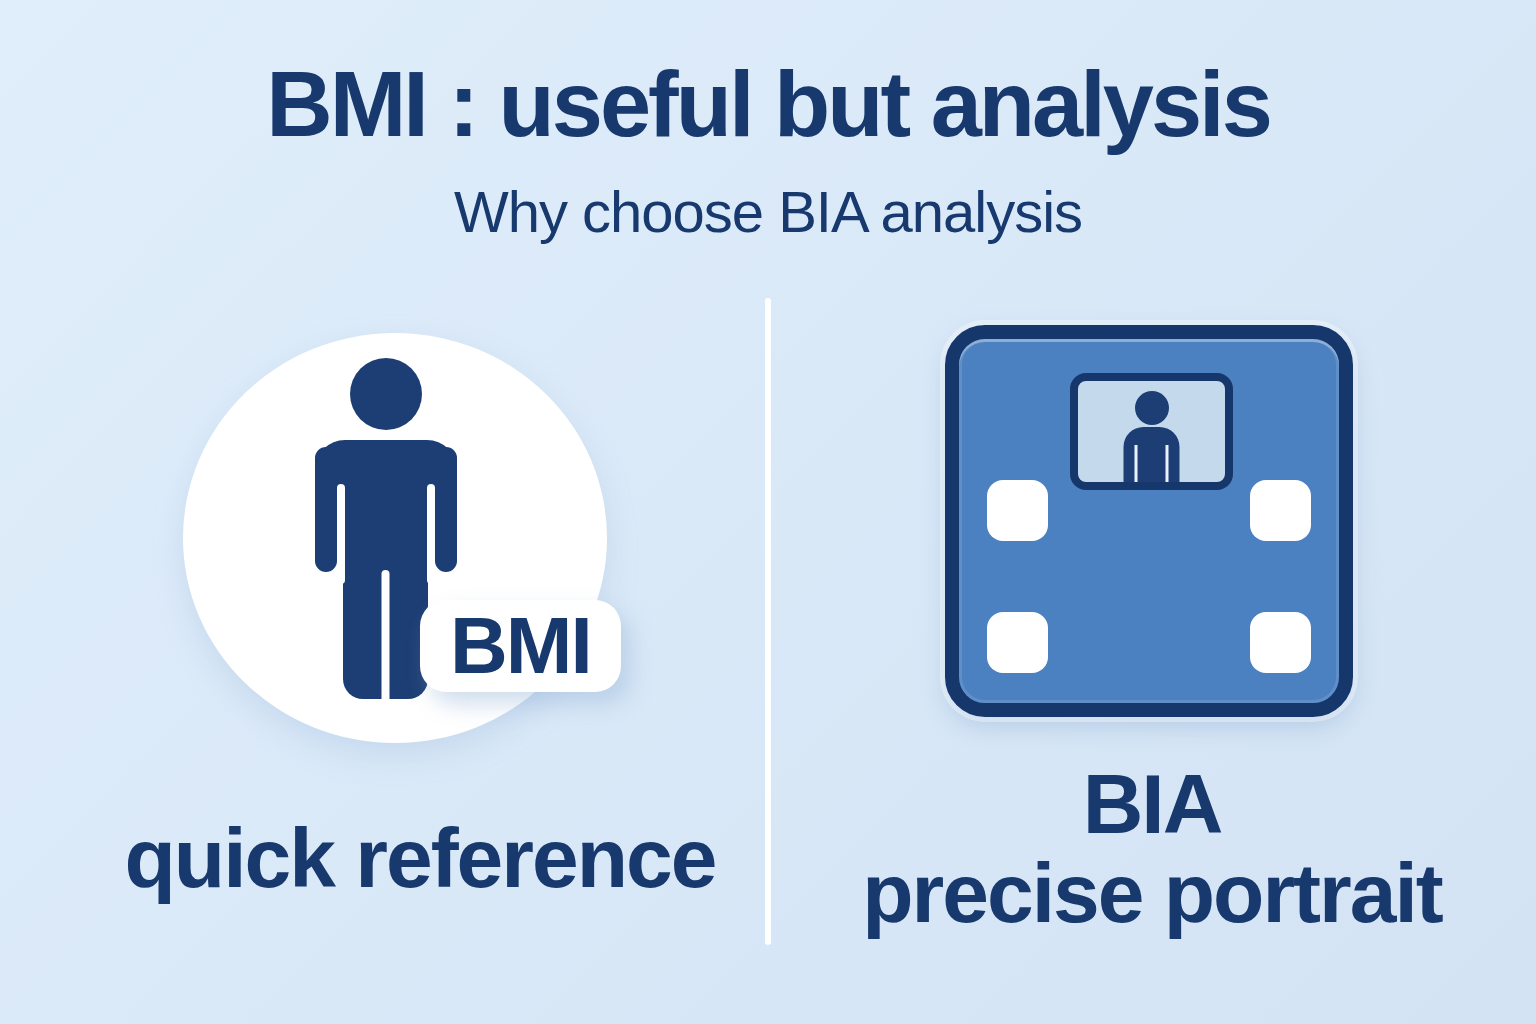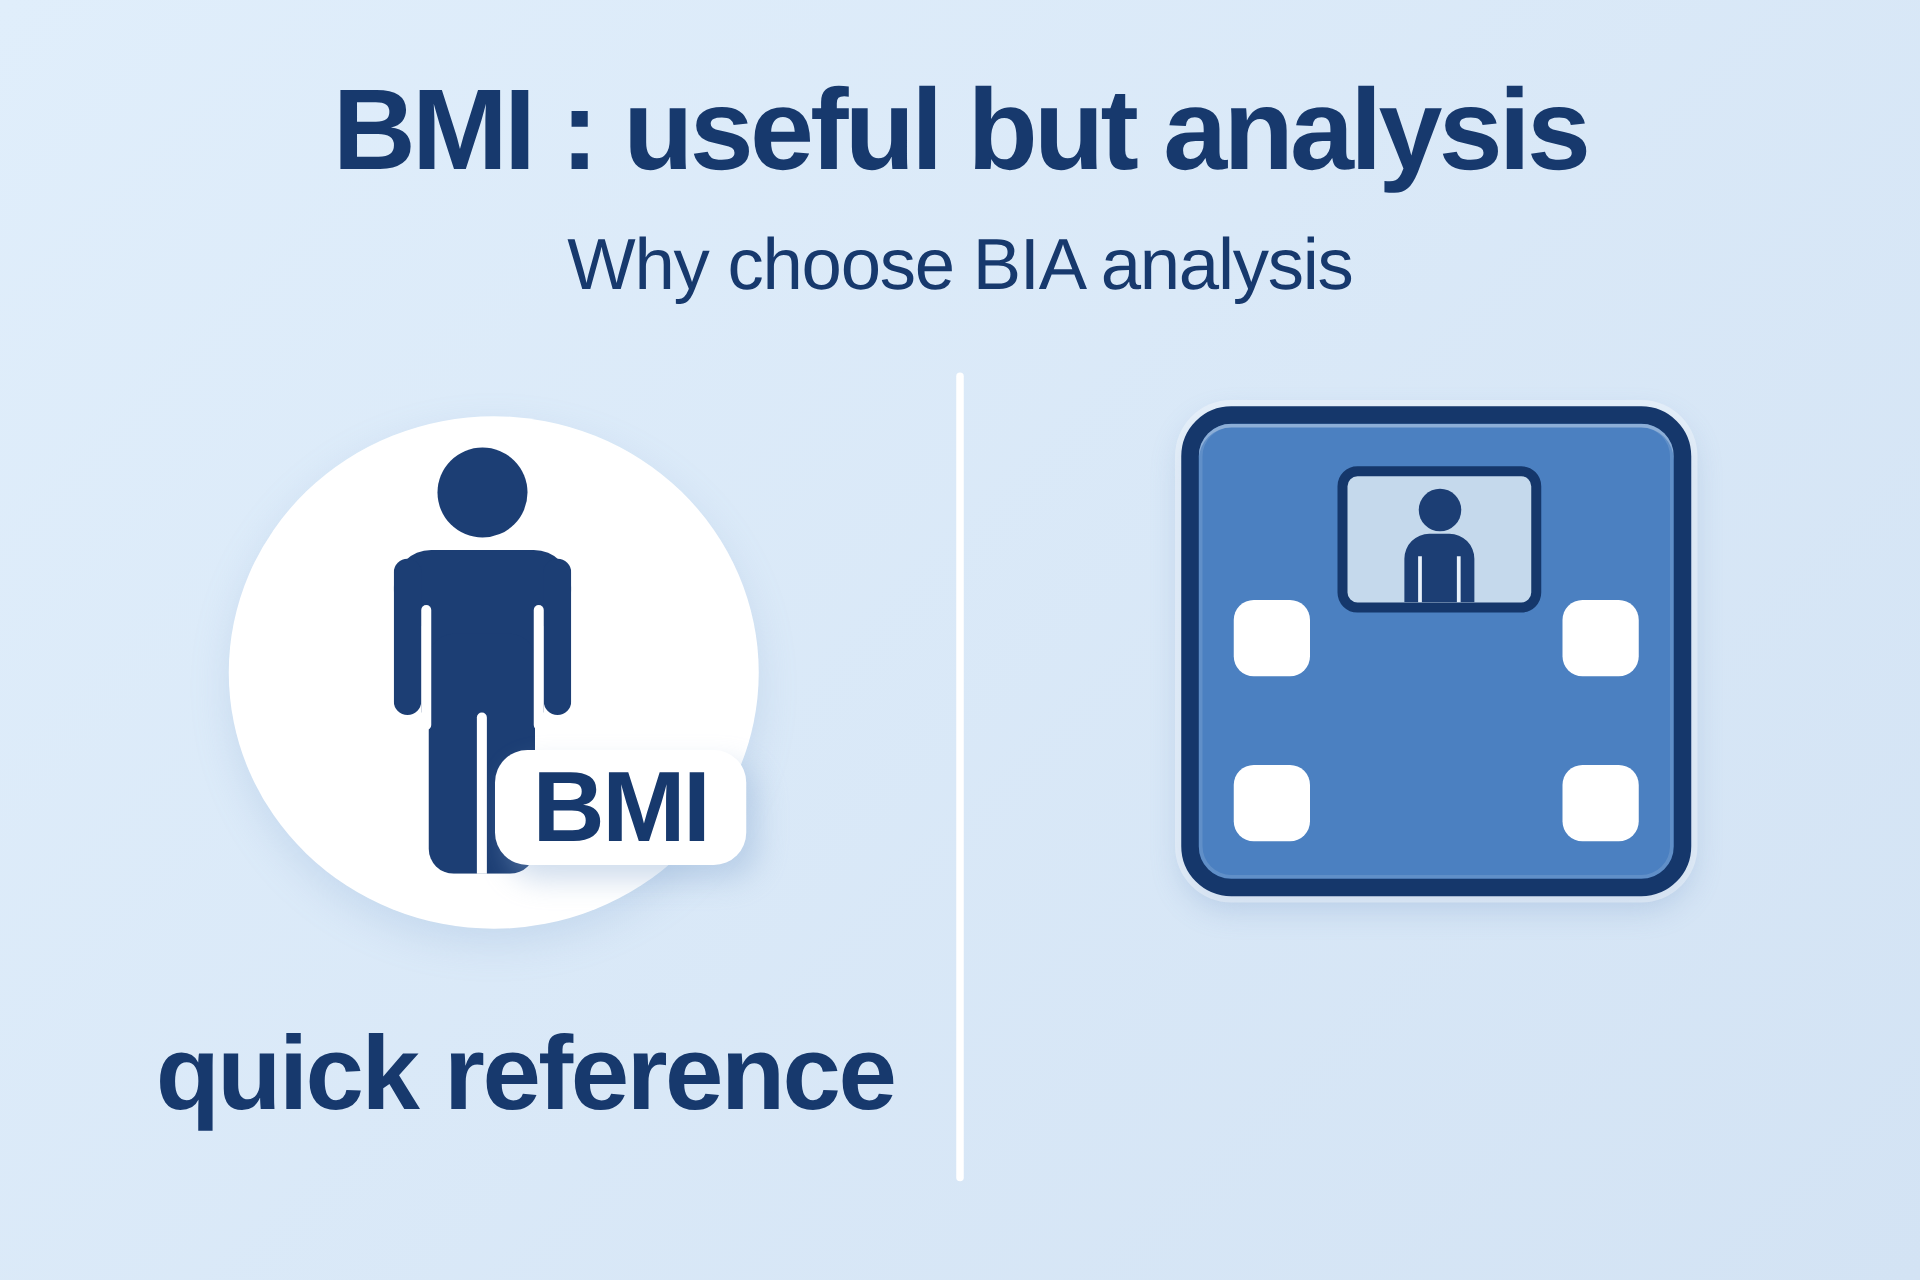--- a/index.html
+++ b/index.html
@@ -42,21 +42,21 @@
   
   .bmi-circle{
     position:absolute;left:183px;top:333px;width:424px;height:410px;
     background:var(--circle-white);border-radius:50%;
     box-shadow:0 12px 30px rgba(140,170,210,0.25);
   }
   .person-svg{
     position:absolute;left:132px;top:24px;width:142px;height:342px;display:block;
   }
   .bmi-badge{
-    position:absolute;left:396px;top:600px;height:92px;
+    position:absolute;left:420px;top:600px;height:92px;
     background:var(--circle-white);border-radius:26px;
     display:flex;align-items:center;justify-content:center;
     padding:0 30px;
     box-shadow:10px 12px 22px rgba(150,180,215,0.45);
   }
   .bmi-badge span{
     color:var(--navy-text);font-size:80px;font-weight:800;letter-spacing:-2px;line-height:1;
   }
   .caption-left{
     position:absolute;left:420px;top:816px;transform:translateX(-50%);
@@ -143,14 +143,18 @@
 
         <rect x="56.5" y="64" width="3" height="37" fill="#e9f2fb"></rect>
         <rect x="87.5" y="64" width="3" height="37" fill="#e9f2fb"></rect>
       </svg>
     </div>
     <div class="electrode tl"></div>
     <div class="electrode tr"></div>
     <div class="electrode bl"></div>
     <div class="electrode br"></div>
   </div>
+  <div class="caption-right">
+    <div>BIA</div>
+    <div>precise portrait</div>
+  </div>
 
 </div>
 
 </body></html>

